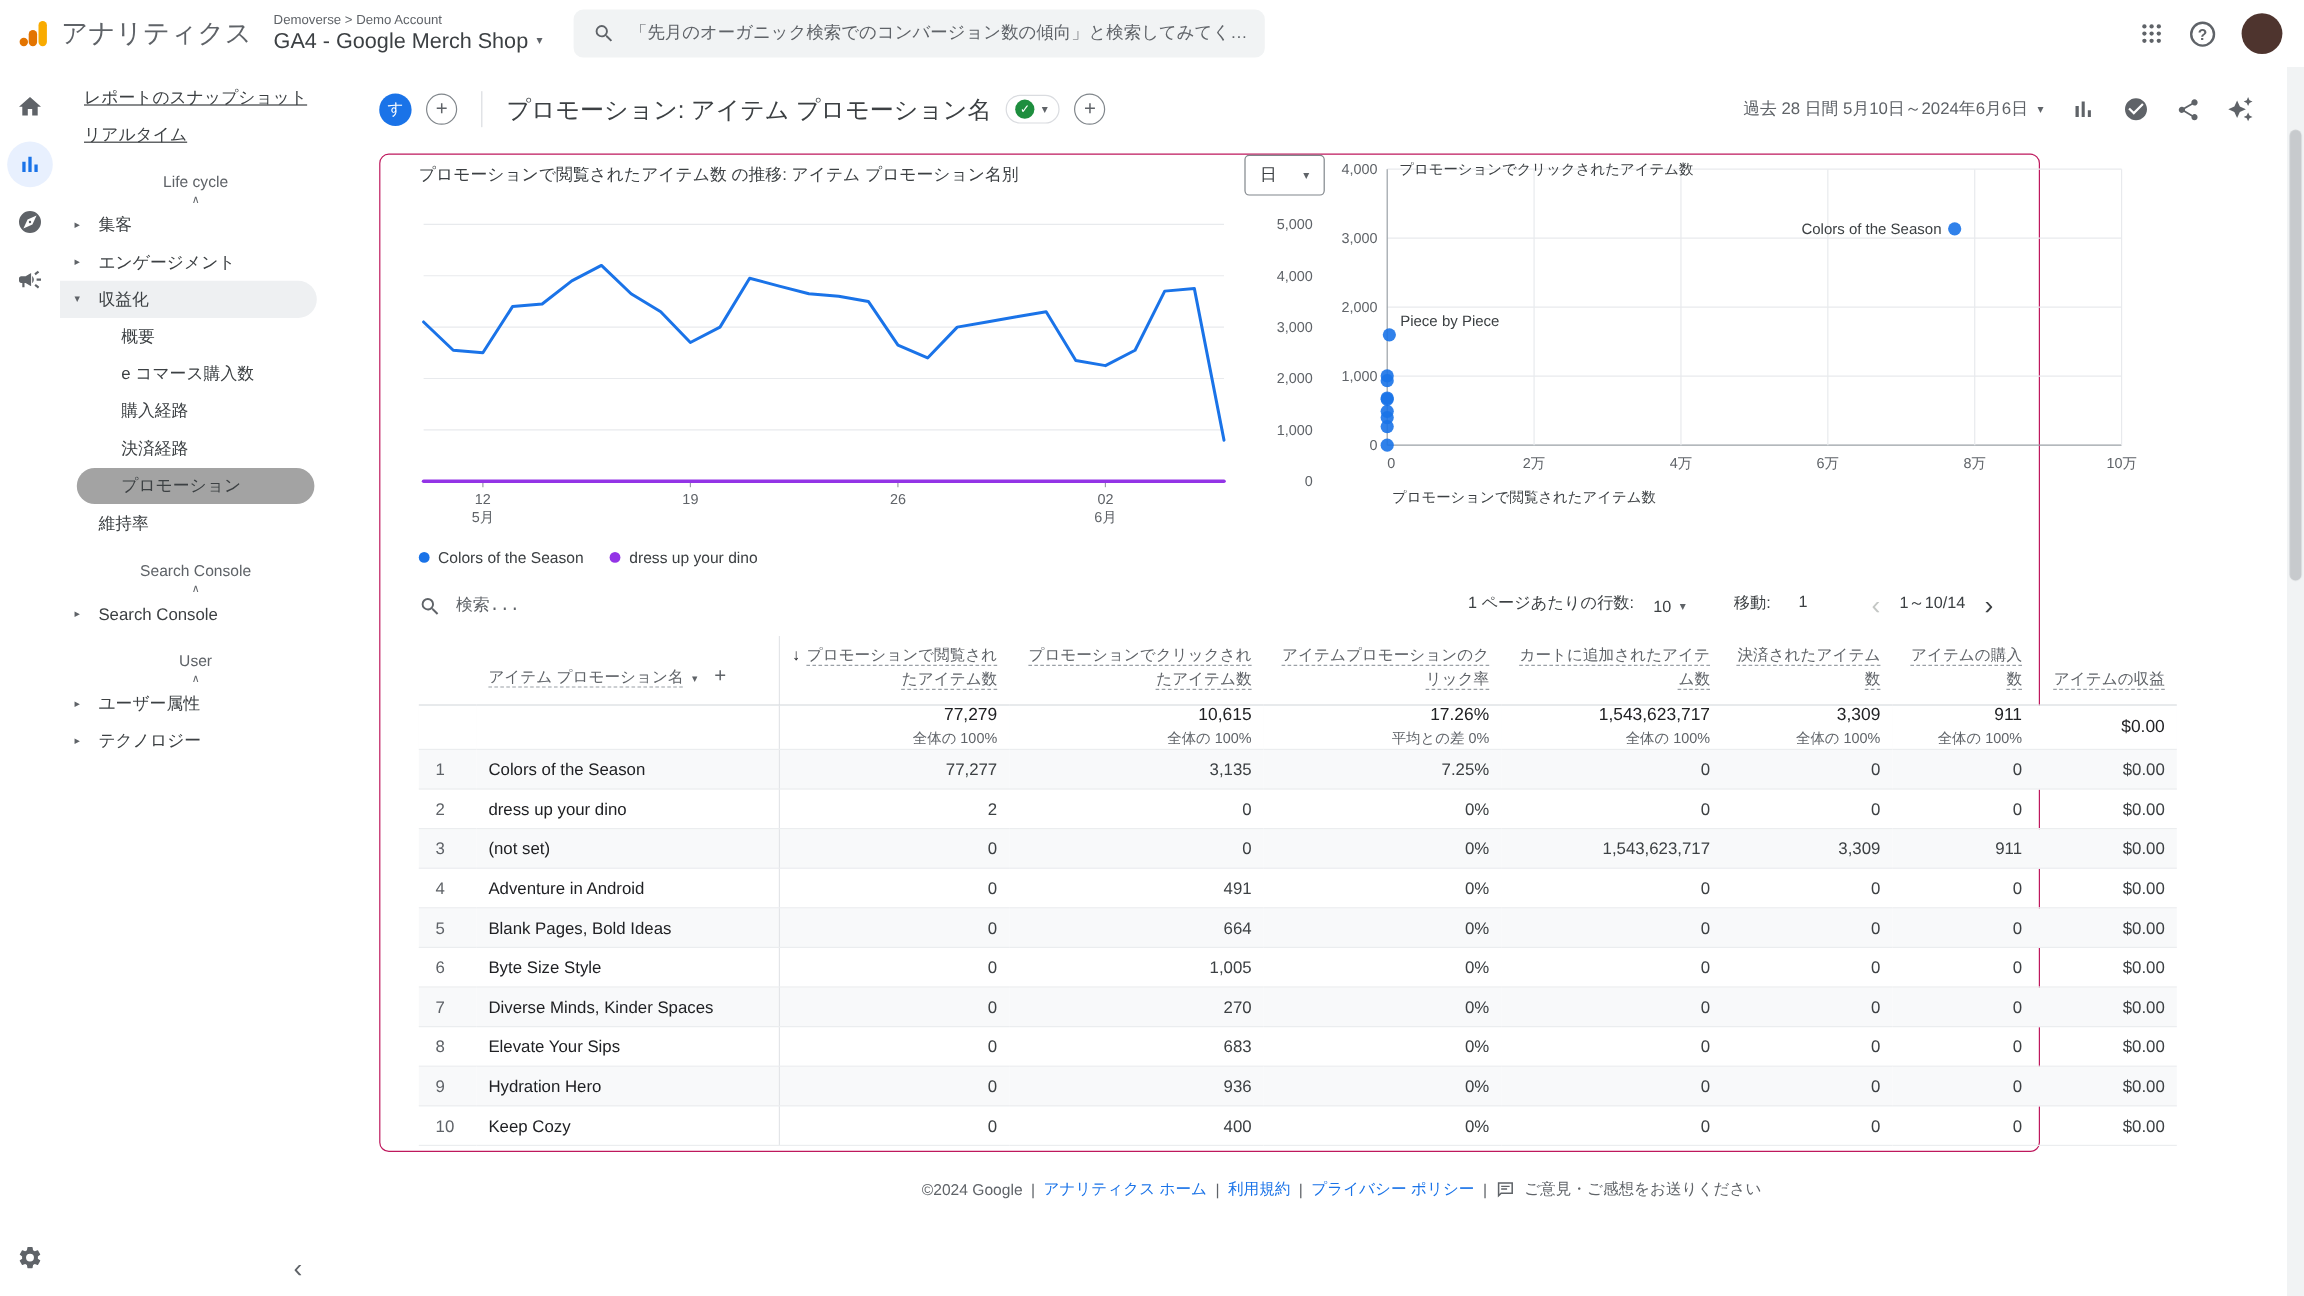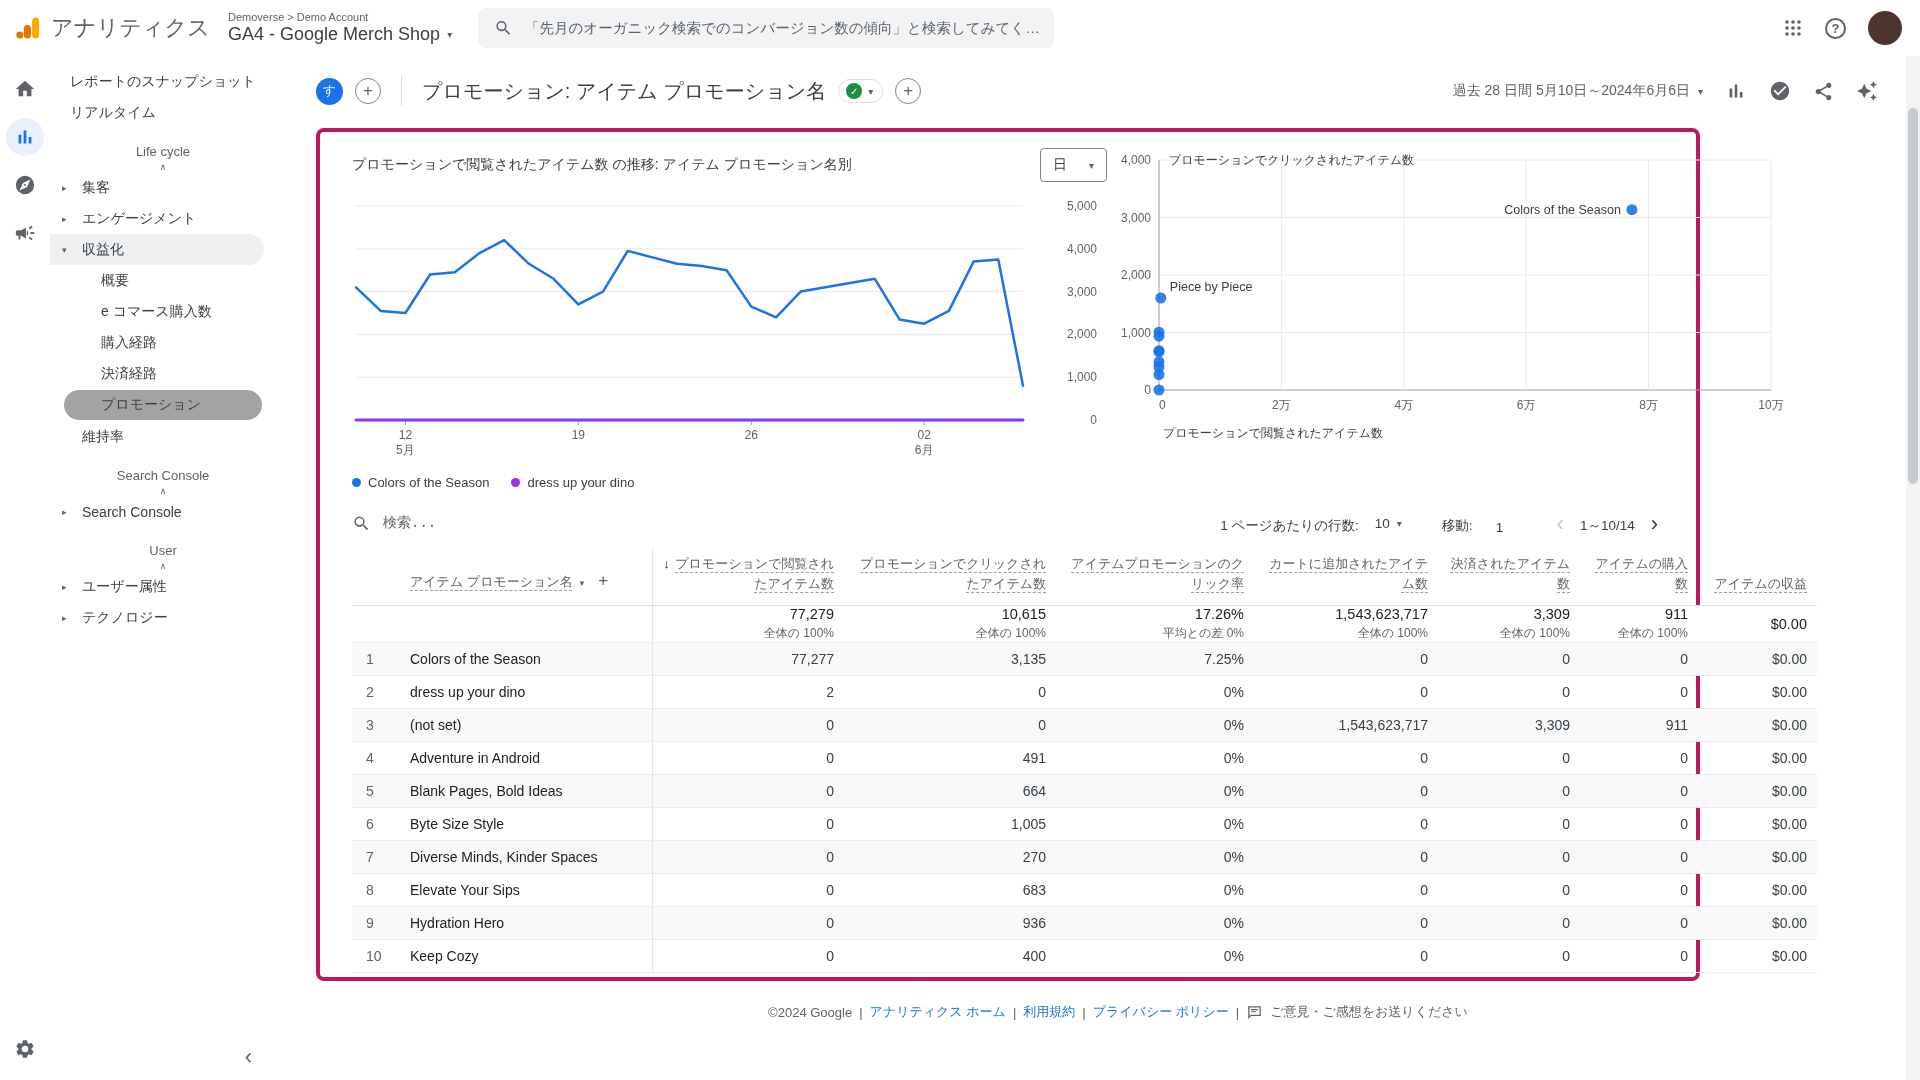--- a/index.html
+++ b/index.html
@@ -31,21 +31,21 @@
   
   .rail { width:50px; display:flex; flex-direction:column; align-items:center; padding:14px 0 16px; }
   .rail-btn { width:38px; height:38px; border-radius:50%; display:flex; align-items:center; justify-content:center;
     margin-bottom:10px; cursor:pointer; }
   .rail-btn.active { background:#e8f0fe; }
   .rail-gear { margin-top:auto; cursor:pointer; }
 
   
   .sidenav { width:222px; padding-top:10px; position:relative; }
   .nav-item { height:31px; display:flex; align-items:center; font-size:14px; color:#3c4043; cursor:pointer; }
-  .nav-item.top { padding-left:20px; }
+  .nav-item.top { padding-left:20px;text-decoration:underline; }
   .nav-item.parent { padding-left:12px; margin-right:8px; border-radius:0 16px 16px 0; }
   .nav-item.parent.hl { background:#eef0f2; }
   .nav-arrow { width:20px; font-size:9px; color:#5f6368; flex:0 0 20px; }
   .nav-item.child { padding-left:51px; }
   .nav-item.child.selected { background:#a3a3a3; margin:1px 10px 1px 14px; border-radius:16px; padding-left:37px; height:30px; }
   .nav-section { margin-top:16px; height:28px; display:flex; align-items:center; justify-content:space-between;
     padding:0 16px 0 20px; font-size:13px; font-weight:500; color:#5f6368; cursor:pointer;flex-direction:column; }
   .sec-chev { font-size:9px; color:#5f6368; }
   .nav-collapse { position:absolute; bottom:12px; right:20px; font-size:22px; color:#5f6368; cursor:pointer; line-height:1; }
 
@@ -59,38 +59,38 @@
   .hdr-divider { width:1px; height:30px; background:#dadce0; margin:0 20px; }
   .report-title { font-size:20px; color:#3c4043; }
   .check-badge { display:flex; align-items:center; gap:6px; border:1px solid #dadce0; border-radius:14px;
     padding:3px 9px 3px 7px; margin-left:12px; cursor:pointer; }
   .check-dot { width:16px; height:16px; border-radius:50%; background:#1e8e3e; color:#fff; font-size:10px;
     display:flex; align-items:center; justify-content:center; }
   .hdr-right { margin-left:auto; display:flex; align-items:center; gap:22px; }
   .date-range { font-size:14px; color:#5f6368; display:flex; align-items:center; gap:8px; cursor:pointer; }
 
   
-  .card { width:1384px; border:4px solid #be185d; border-radius:8px; padding:16px 32px 4px; background:#fff; }
+  .card { width:1384px; border:1px solid #be185d; border-radius:8px; padding:0 32px 4px; background:#fff; }
   .charts-row { display:flex; justify-content:space-between; }
   .chart-panel-left { width:758px; }
   .chart-panel-right { width:680px; }
   .chart-title-row { display:flex; align-items:flex-start; justify-content:space-between; min-height:46px; }
   .chart-title { font-size:14px; color:#3c4043; line-height:1.45; padding-top:6px; }
   .interval-select { border:1px solid #80868b; border-radius:4px; padding:7px 12px; font-size:14px; color:#3c4043;
     display:flex; align-items:center; gap:22px; cursor:pointer; }
   .legend { display:flex; gap:22px; align-items:center; height:24px; font-size:13px; color:#3c4043; }
   .legend-item { display:flex; align-items:center; gap:7px; }
   .legend-dot { width:9px; height:9px; border-radius:50%; }
 
   
   .table-toolbar { display:flex; align-items:center; height:50px; margin-top:4px; }
   .tsearch { display:flex; align-items:center; gap:12px; color:#5f6368; width:320px; }
   .tsearch input { border:none; outline:none; font-size:14px; color:#3c4043; font-family:Liberation Mono, monospace; width:220px; }
   .tsearch input::placeholder { color:#5f6368; }
-  .toolbar-right { margin-left:auto; display:flex; align-items:flex-end; gap:10px; font-size:13.5px; color:#3c4043; }
+  .toolbar-right { margin-left:auto; display:flex; align-items:flex-start; gap:10px; font-size:13.5px; color:#3c4043; }
   .rpp-select { display:flex; align-items:center; gap:7px; cursor:pointer; padding:4px 6px; }
   .goto-box { width:34px; text-align:center; }
   .pg-chev { font-size:22px; line-height:1; padding:0 6px; cursor:pointer; color:#3c4043; }
   .pg-chev.disabled { color:#c4c7c5; cursor:default; }
   .gap24 { width:14px; }
 
   table.datatable { width:100%; border-collapse:collapse; table-layout:fixed; }
   .datatable th { vertical-align:bottom; padding:6px 10px 12px; font-weight:400; font-size:13px; color:#5f6368;
     text-align:right; line-height:1.5; border-bottom:1px solid #dadce0; cursor:pointer; }
   .datatable th.c-name { text-align:left; }

